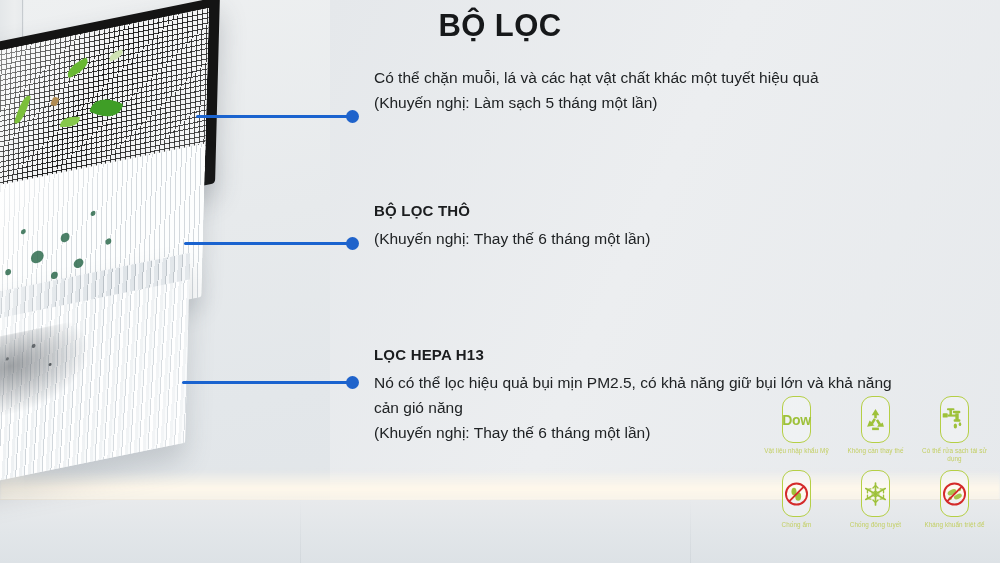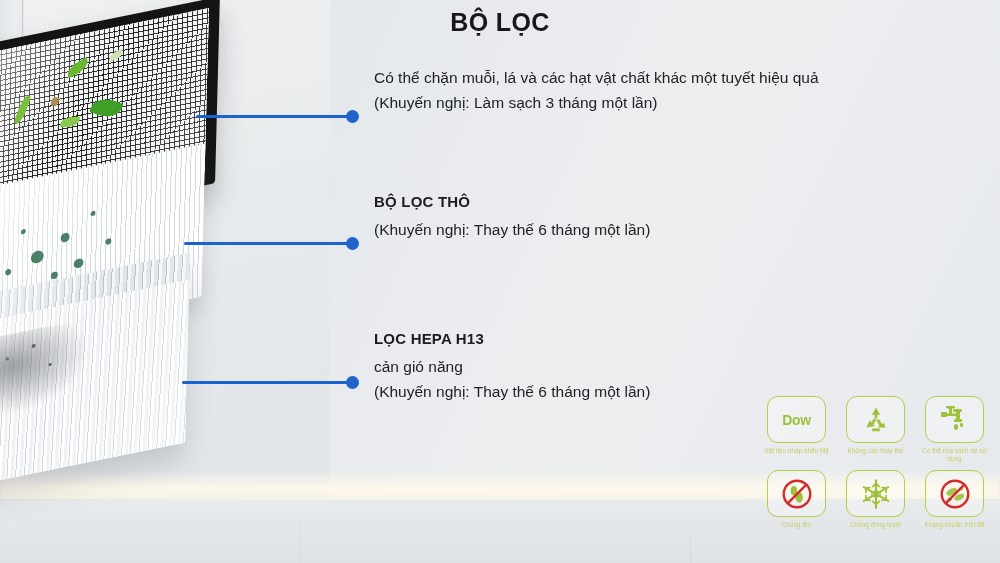--- a/index.html
+++ b/index.html
@@ -127,32 +127,32 @@
     background:linear-gradient(120deg,rgba(255,255,255,.5),rgba(255,255,255,0) 50%,rgba(255,255,255,.3) 100%);
   }
 
   
   .lead{position:absolute;height:3px;background:#1a63cf;border-radius:2px;}
   .lead-dot{position:absolute;width:13px;height:13px;border-radius:50%;background:#1f63cb;}
 
   
   .title{
     position:absolute;left:0;top:8px;width:1000px;text-align:center;
-    font-size:25px;font-weight:bold;color:#16181a;letter-spacing:.4px;
+    font-size:31px;font-weight:bold;color:#16181a;letter-spacing:.4px;
   }
   .block{position:absolute;left:374px;color:#1b1d1f;}
   .block .h{font-size:15px;font-weight:bold;letter-spacing:.2px;margin-bottom:7px;}
   .block .p{font-size:15.5px;line-height:25px;font-weight:400;color:#202325;}
 
   
   .badges{position:absolute;left:762px;top:396px;width:228px;}
   .badge-row{display:flex;gap:10px;margin-bottom:7px;}
   .badge-cell{width:69px;display:flex;flex-direction:column;align-items:center;}
   .badge-box{
-    width:59px;height:47px;border:1.6px solid #b5cf45;border-radius:11px;
+    width:29px;height:47px;border:1.6px solid #b5cf45;border-radius:11px;
     background:rgba(255,255,255,.30);
     display:flex;align-items:center;justify-content:center;
     box-sizing:border-box;
   }
   .badge-cap{
     margin-top:4px;font-size:6.3px;line-height:8px;color:#c3cf62;
     text-align:center;letter-spacing:.1px;width:69px;
   }
   .dow-text{font-size:14px;font-weight:bold;color:#9ec13a;letter-spacing:-.3px;}
 </style>
@@ -221,30 +221,31 @@
   <div class="lead" style="left:184px;top:242px;width:172px"></div>
   <div class="lead-dot" style="left:346px;top:237px"></div>
 
   <div class="lead" style="left:182px;top:381px;width:174px"></div>
   <div class="lead-dot" style="left:346px;top:376px"></div>
 
   <div class="title">BỘ LỌC</div>
 
   <div class="block" style="top:65px">
     <div class="p">Có thể chặn muỗi, lá và các hạt vật chất khác một tuyết hiệu quả</div>
-    <div class="p">(Khuyến nghị: Làm sạch 3 tháng một lần)</div>
-  </div>
-
-  <div class="block" style="top:193px">
+    <div class="p">(Khuyến nghị: Làm sạch 5 tháng một lần)</div>
+  </div>
+
+  <div class="block" style="top:202px">
     <div class="h">BỘ LỌC THÔ</div>
     <div class="p">(Khuyến nghị: Thay thế 6 tháng một lần)</div>
   </div>
 
-  <div class="block" style="top:330px">
+  <div class="block" style="top:346px">
     <div class="h">LỌC HEPA H13</div>
+    <div class="p">Nó có thể lọc hiệu quả bụi mịn PM2.5, có khả năng giữ bụi lớn và khả năng</div>
     <div class="p">cản gió năng</div>
     <div class="p">(Khuyến nghị: Thay thế 6 tháng một lần)</div>
   </div>
 
   <div class="badges">
 
     <div class="badge-row">
 
       <div class="badge-cell">
         <div class="badge-box">

